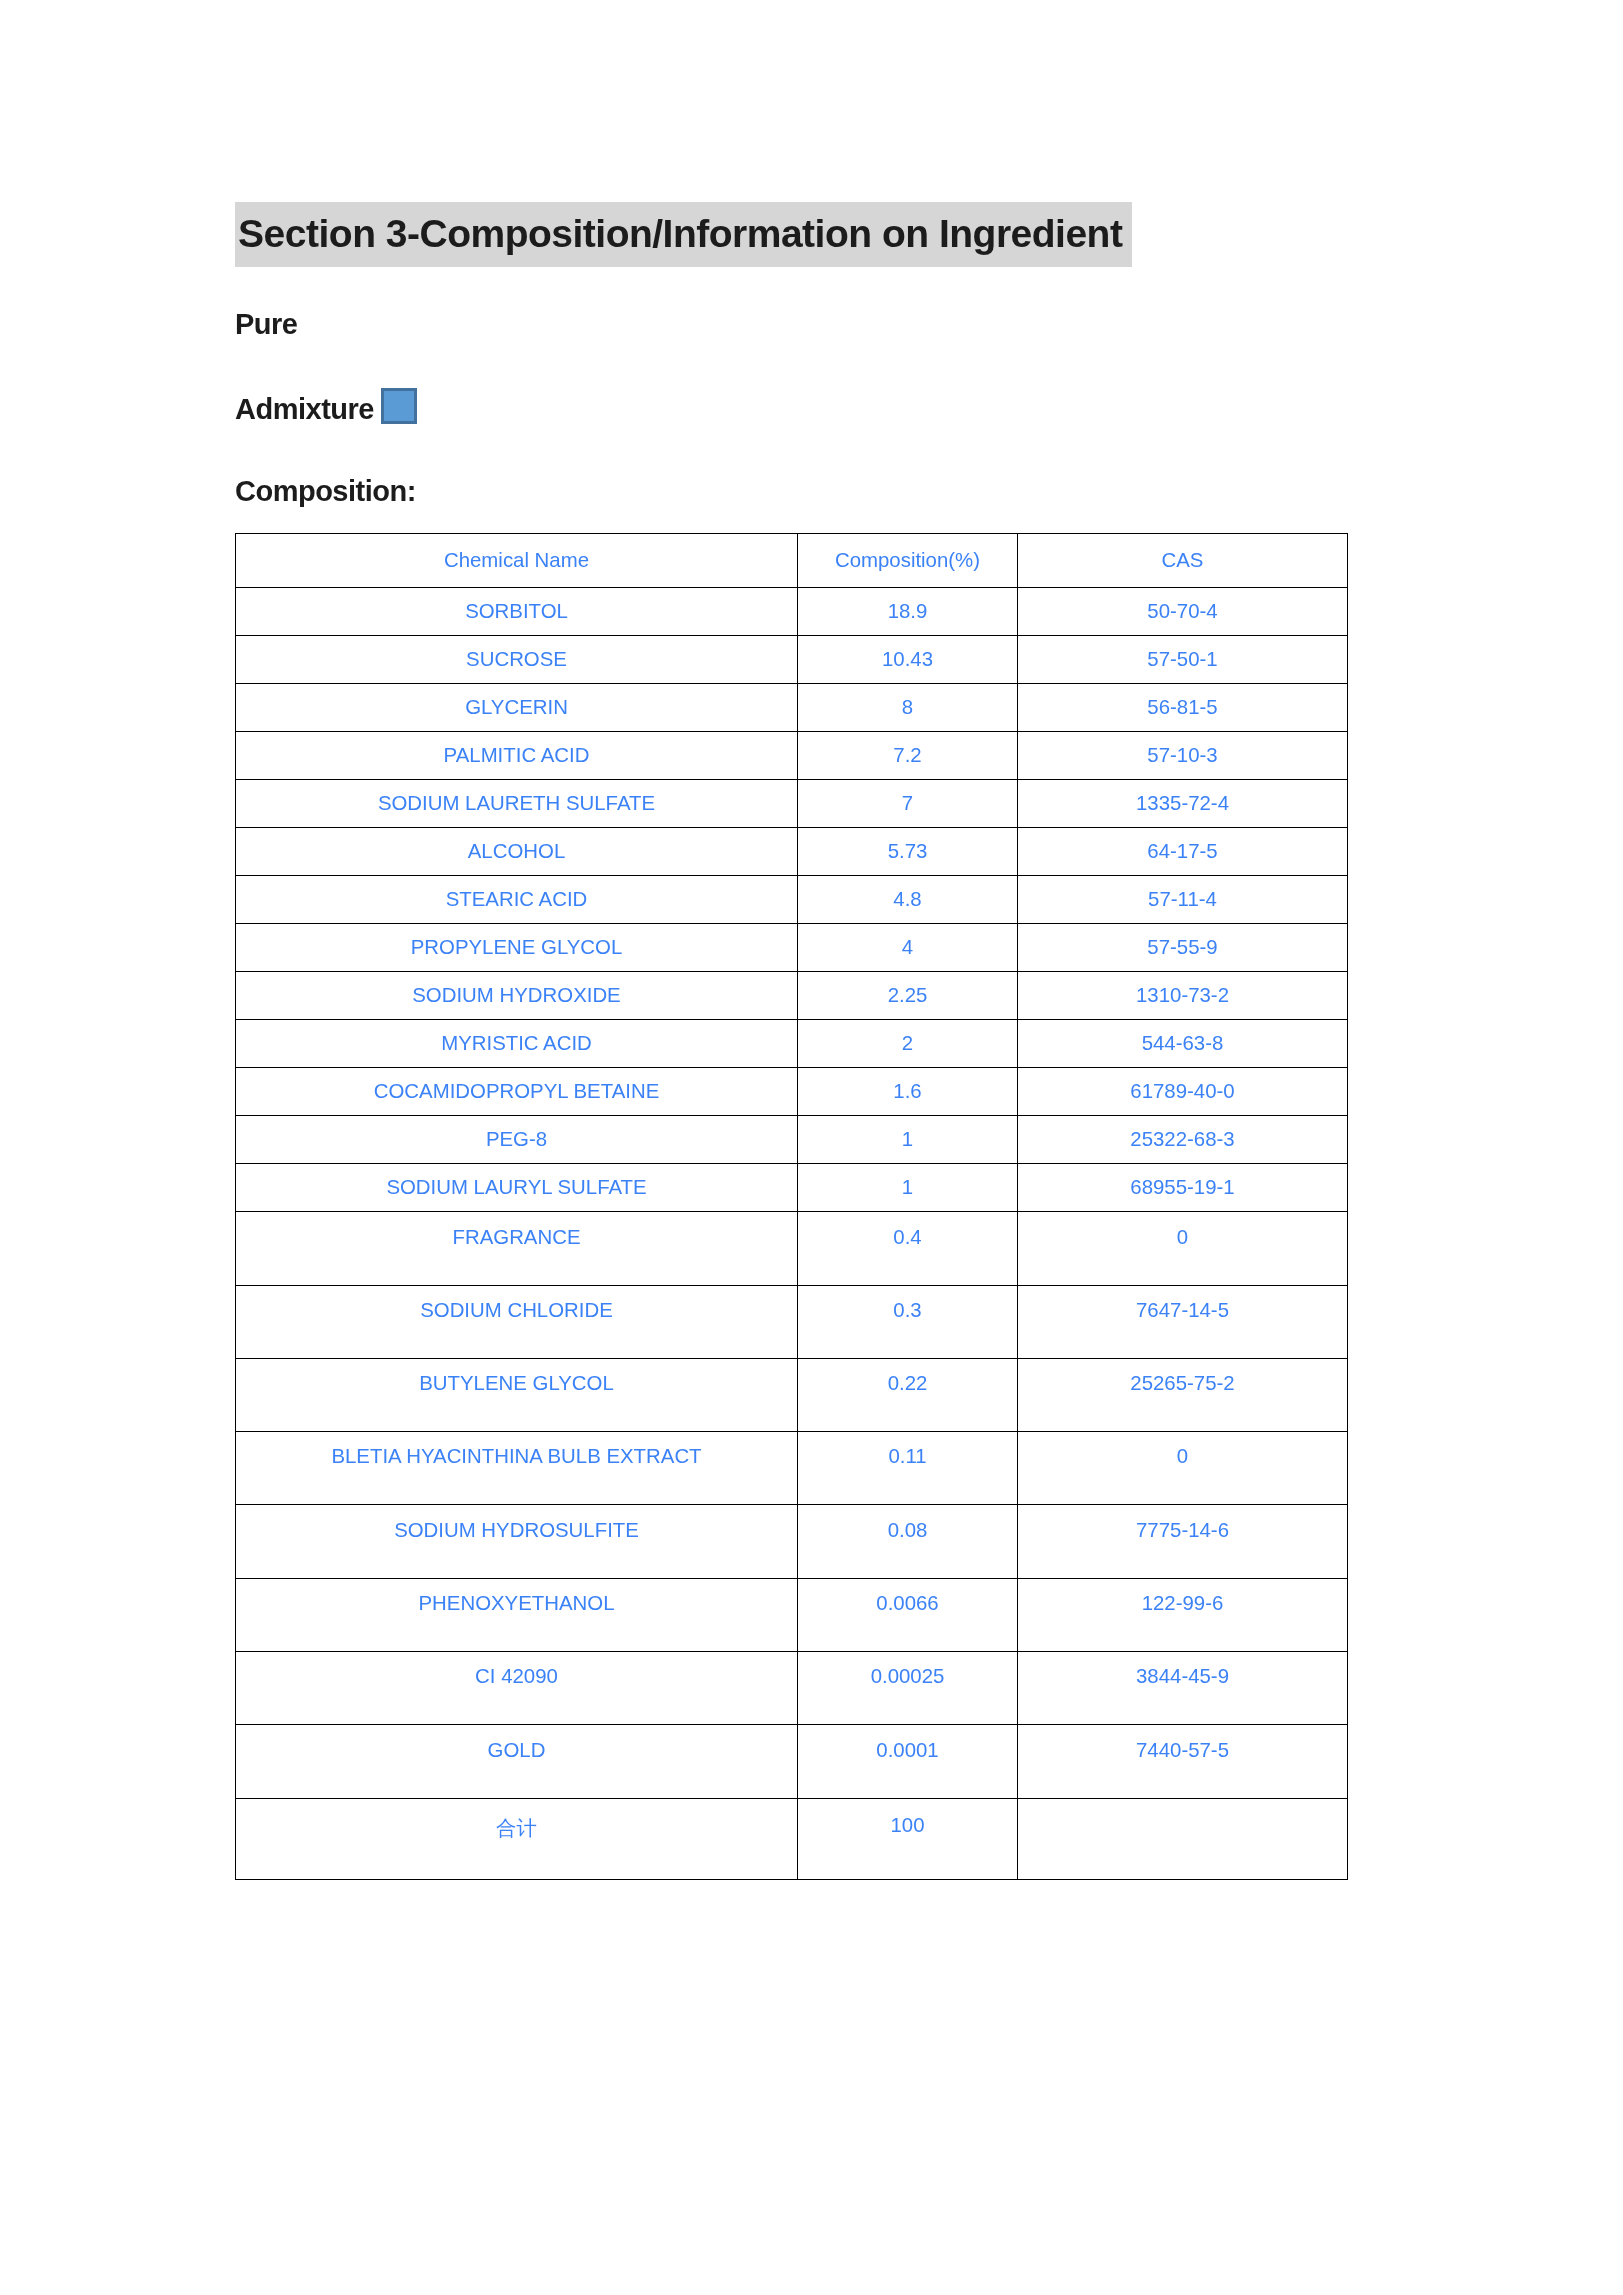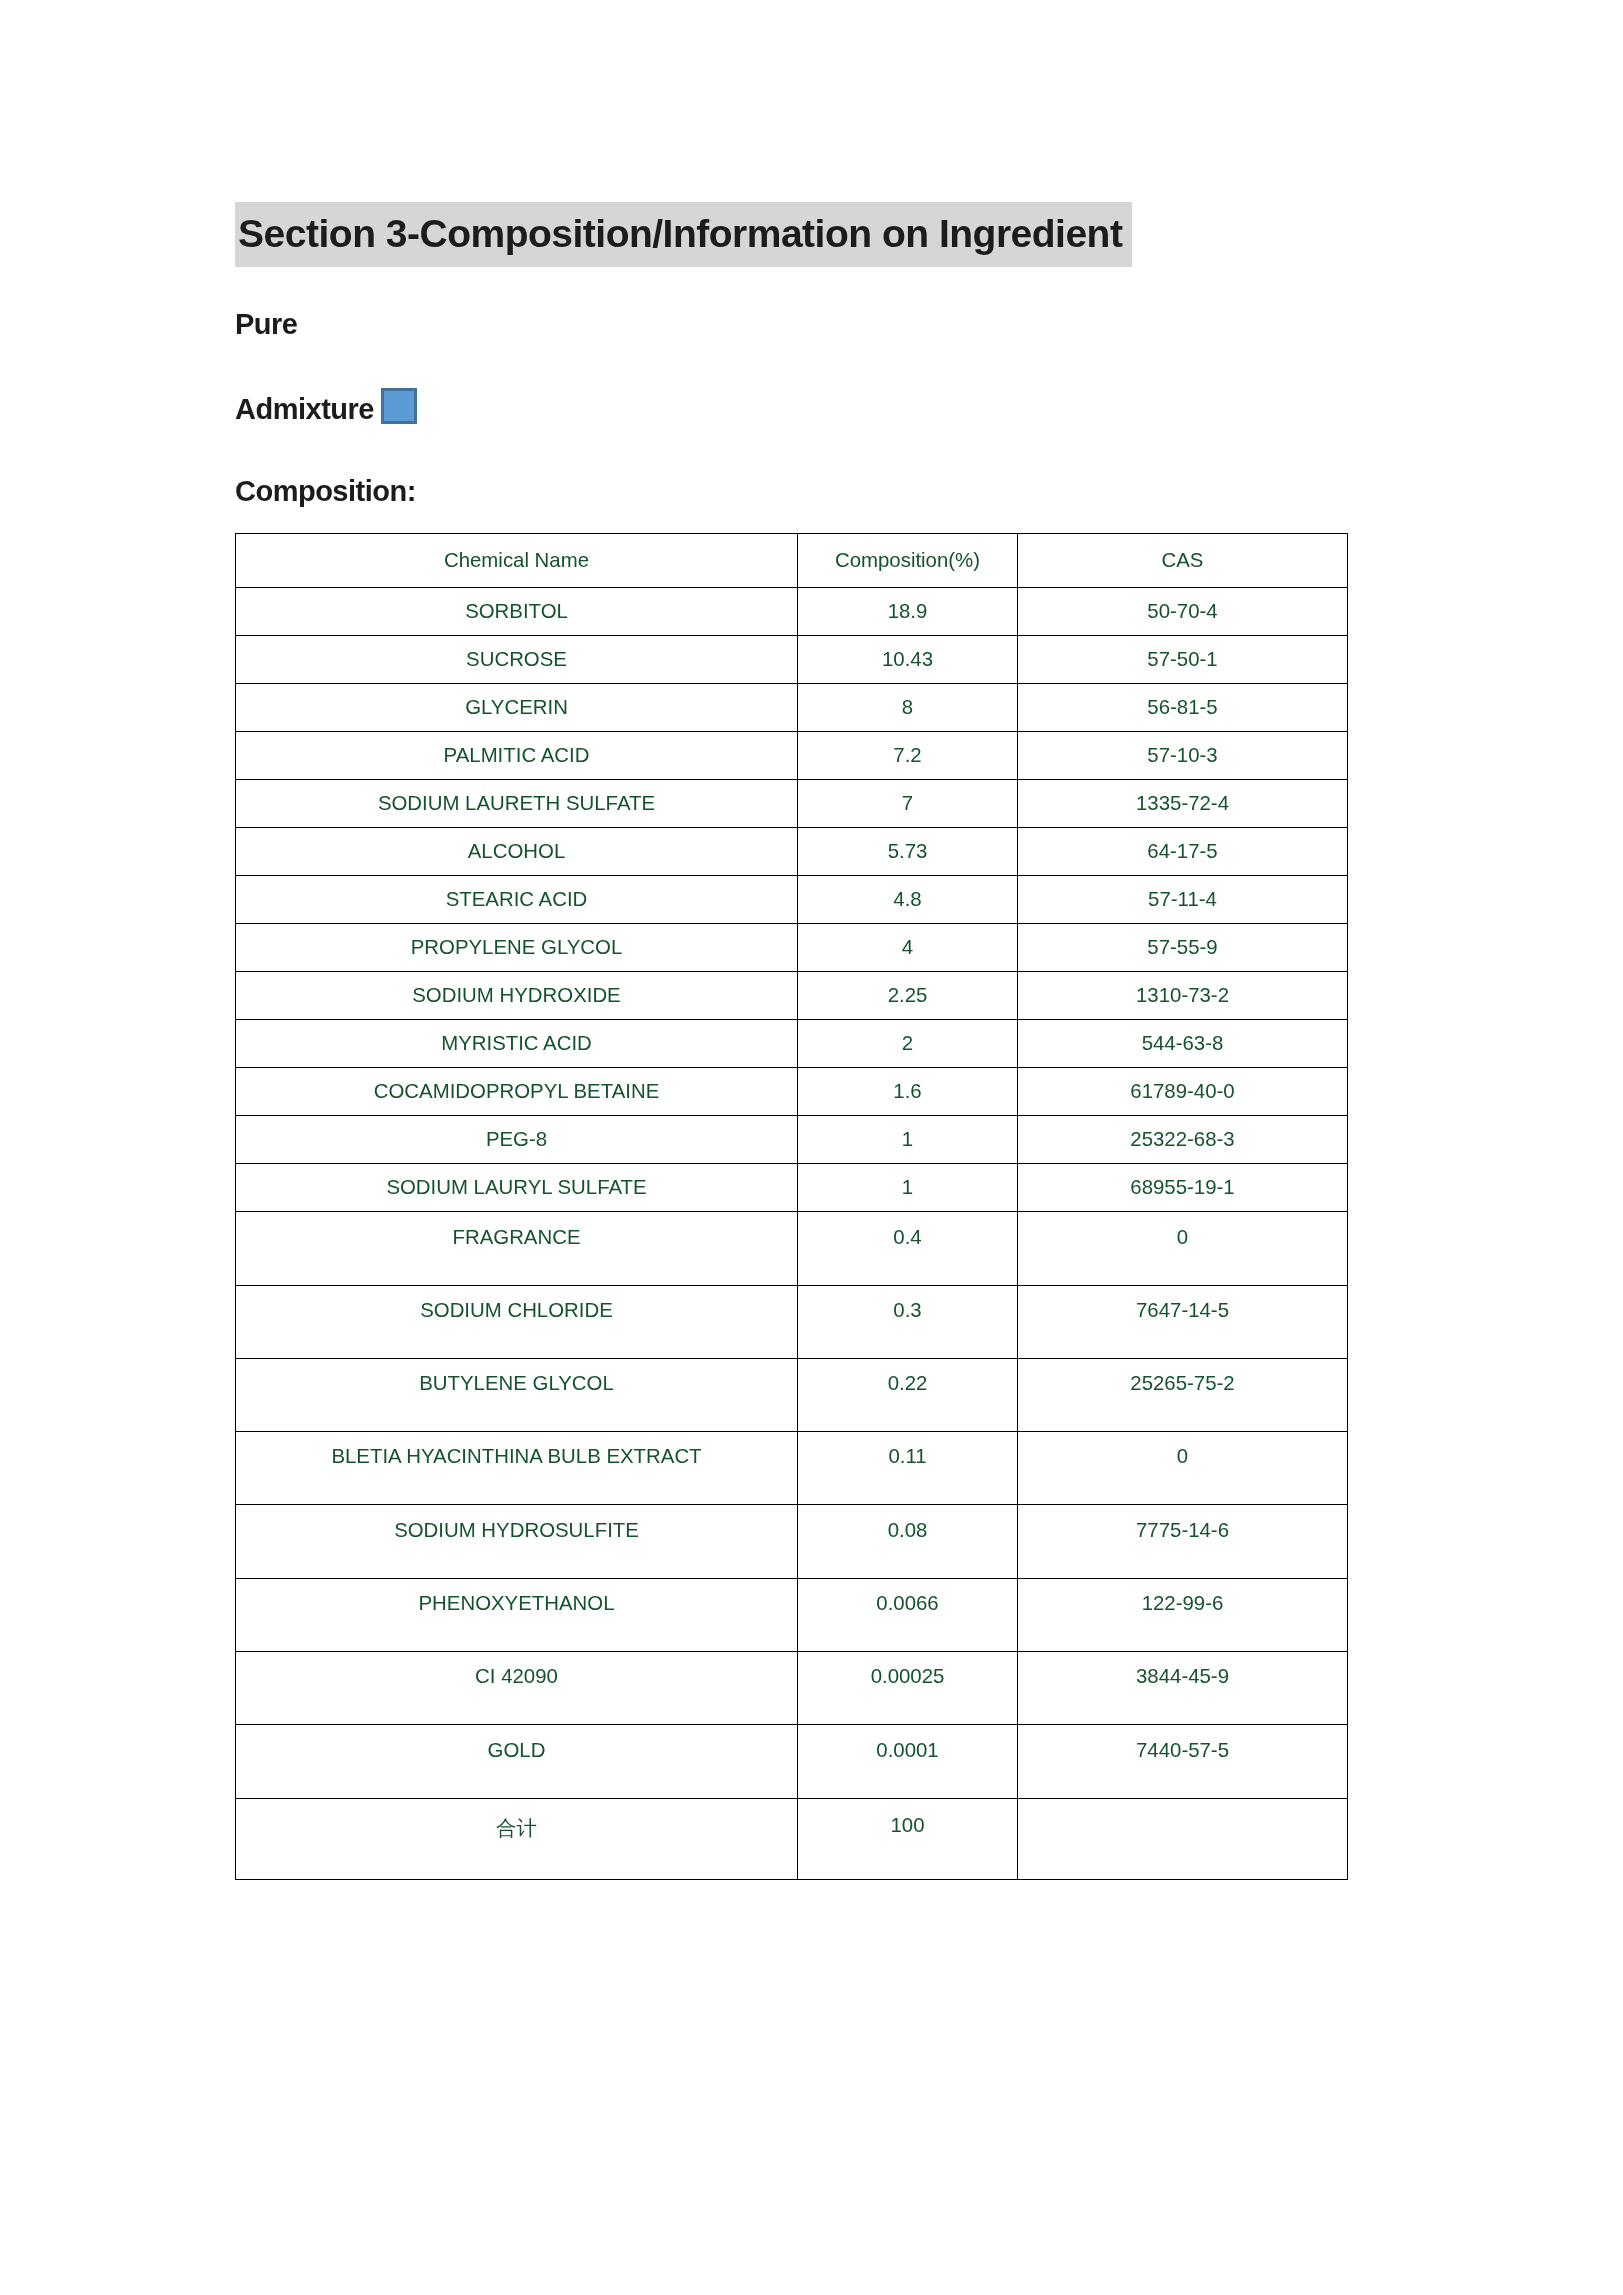--- a/index.html
+++ b/index.html
@@ -46,21 +46,21 @@
     border: 3.1px solid #41719c;
     background: #5b9bd5;
     vertical-align: -5.1px;
     margin-left: 7.2px;
   }
   table.comp-table {
     border-collapse: collapse;
     table-layout: fixed;
     width: 1112px;
     font-size: 20.4px;
-    color: #14532d;
+    color: #3b82f6;
   }
   .comp-table col.c1 { width: 562px; }
   .comp-table col.c2 { width: 220px; }
   .comp-table col.c3 { width: 330px; }
   .comp-table th, .comp-table td {
     border-left: 1px solid #000;
     border-right: 1px solid #000;
     border-top: 1.5px solid #000;
     border-bottom: 1.5px solid #000;
     text-align: center;

